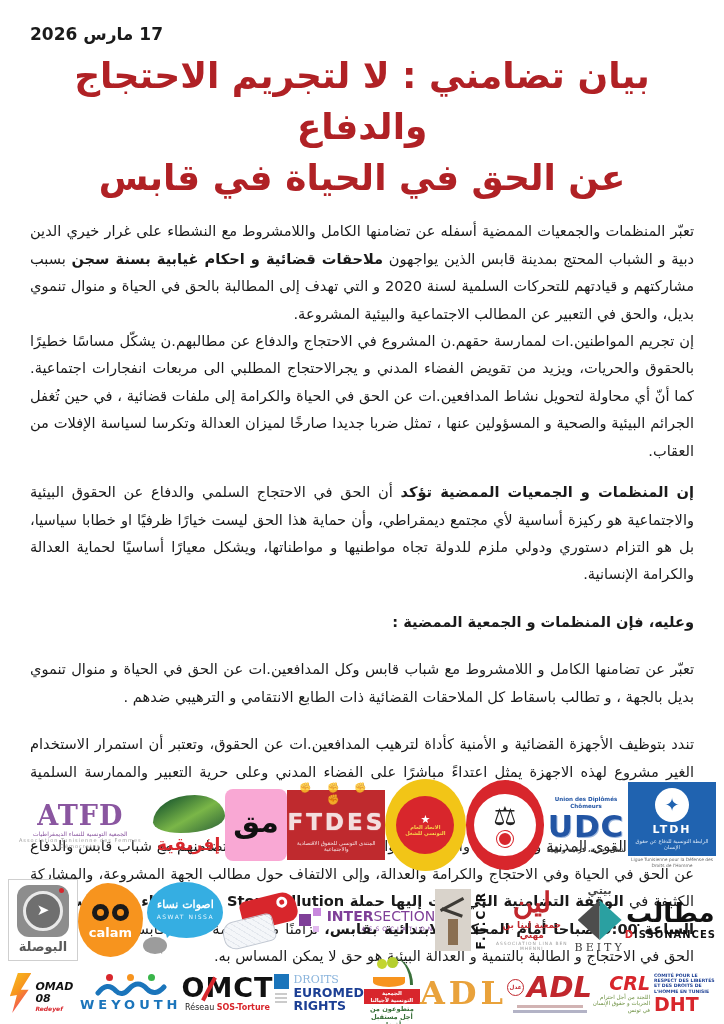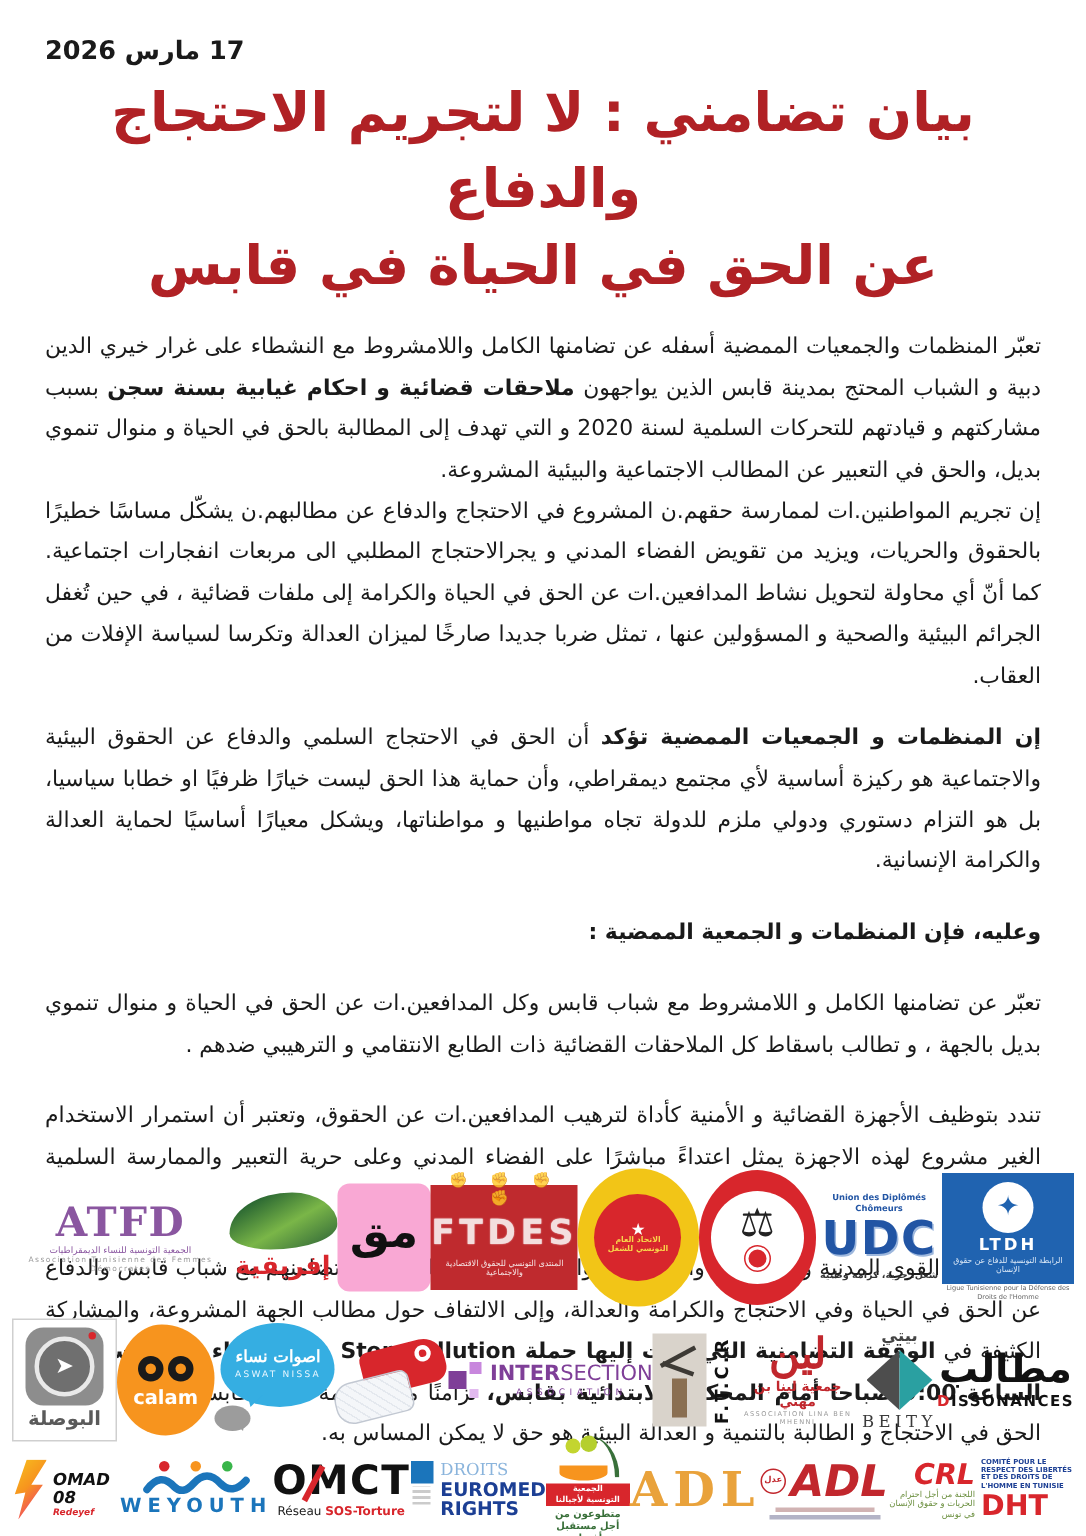--- a/index.html
+++ b/index.html
@@ -87,21 +87,21 @@
   .shake-red{position:absolute;right:2px;top:8px;width:56px;height:30px;background:#d8262c;border-radius:6px 14px 10px 6px;transform:rotate(-14deg);}
   .shake-flagdot{position:absolute;top:4px;right:8px;width:11px;height:11px;border-radius:50%;background:#fff;}
   .shake-flagdot:after{content:"";position:absolute;top:3px;left:3px;width:5px;height:5px;border-radius:50%;background:#d8262c;}
   .shake-wire{position:absolute;left:0;bottom:6px;width:50px;height:26px;border:1px solid #c2c8d2;border-radius:12px 6px 6px 12px;transform:rotate(-14deg);background:repeating-linear-gradient(45deg,#f4f6f9 0 4px,#e4e8ee 4px 5px);}
   
   .inter{flex-direction:row;gap:6px;align-items:flex-start;}
   .int-icon{width:22px;height:24px;position:relative;}
   .int-sq1{position:absolute;left:0;top:6px;width:12px;height:12px;background:#7f3f98;}
   .int-sq2{position:absolute;right:0;top:0;width:8px;height:8px;background:#c887dd;}
   .int-sq3{position:absolute;right:2px;bottom:0;width:6px;height:6px;background:#e2b9ef;}
-  .int-text{text-align:center;}
+  .int-text{text-align:right;}
   .int-main{color:#7f3f98;font-size:14px;}
   .int-main .b{font-weight:bold;}
   .int-sub{color:#7f3f98;font-size:6px;letter-spacing:3px;margin-top:2px;}
   
   .ftcr{flex-direction:row;gap:4px;}
   .ftcr-art{width:36px;height:62px;background:#d9d3cb;position:relative;overflow:hidden;}
   .ftcr-art i{position:absolute;display:block;background:#3d3a35;}
   .ftcr-a1{width:26px;height:3px;top:14px;left:4px;transform:rotate(-28deg);}
   .ftcr-a2{width:22px;height:3px;top:22px;left:6px;transform:rotate(20deg);}
   .ftcr-a3{width:10px;height:26px;bottom:6px;left:13px;background:#8a6f52 !important;}

